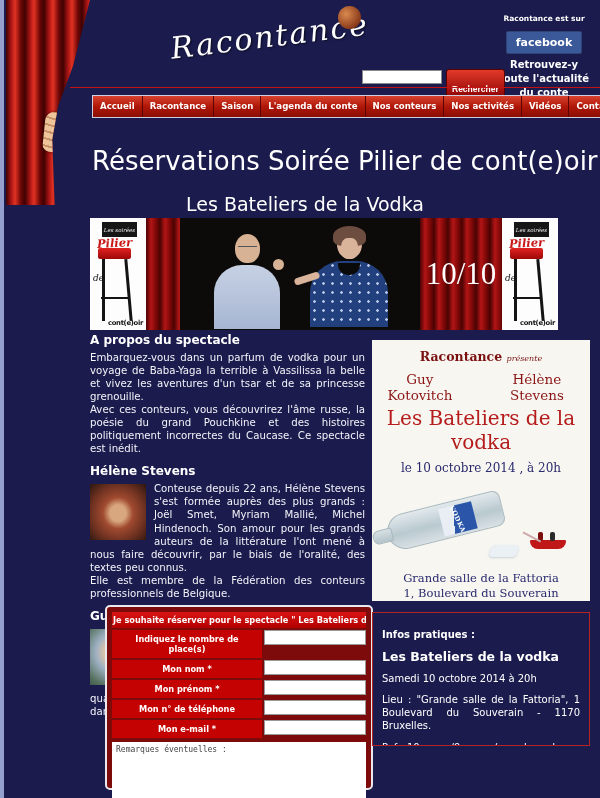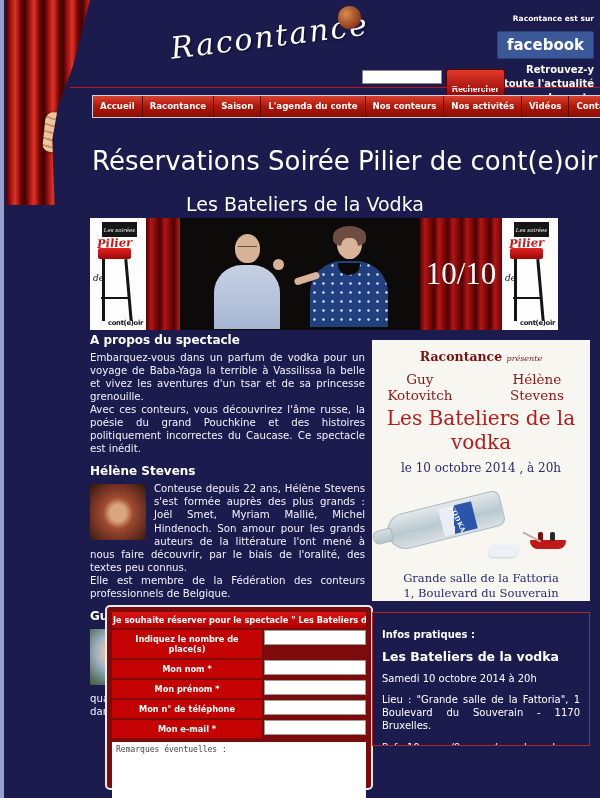--- a/index.html
+++ b/index.html
@@ -30,25 +30,25 @@
   .logo { position:absolute; left:170px; top:18px; width:210px; transform:rotate(-7deg); }
   .logo-text {
     font-family:"DejaVu Serif", serif; font-style:italic; font-size:30px;
     color:#fff; letter-spacing:2px; text-shadow:1px 1px 2px rgba(0,0,0,.6);
     white-space:nowrap;
   }
   .moon {
     position:absolute; left:338px; top:6px; width:23px; height:23px; border-radius:50%;
     background:radial-gradient(circle at 35% 35%, #d98a4e, #8a3b1a 70%, #55230f);
   }
-  .fb-block { position:absolute; right:6px; top:14px; width:100px; text-align:right; }
+  .fb-block { position:absolute; right:6px; top:14px; width:100px; text-align:center; }
   .fb-caption-top { font-size:7.5px; font-weight:bold; margin-bottom:8px; }
   .fb-button {
     display:inline-block; background:#3b5998; color:#fff; font-weight:bold;
-    font-size:15px; padding:4px 9px; border-radius:2px; border:1px solid #2d4373;
+    font-size:11px; padding:4px 9px; border-radius:2px; border:1px solid #2d4373;
     cursor:pointer;
   }
   .fb-caption-bottom { font-size:10px; font-weight:bold; margin-top:4px; line-height:1.4; }
 
   .search-input {
     position:absolute; left:362px; top:70px; width:80px; height:14px;
     border:1px solid #888; background:#fff; font-size:9px; padding:0 2px;
   }
   .search-button {
     position:absolute; left:446px; top:69px;

